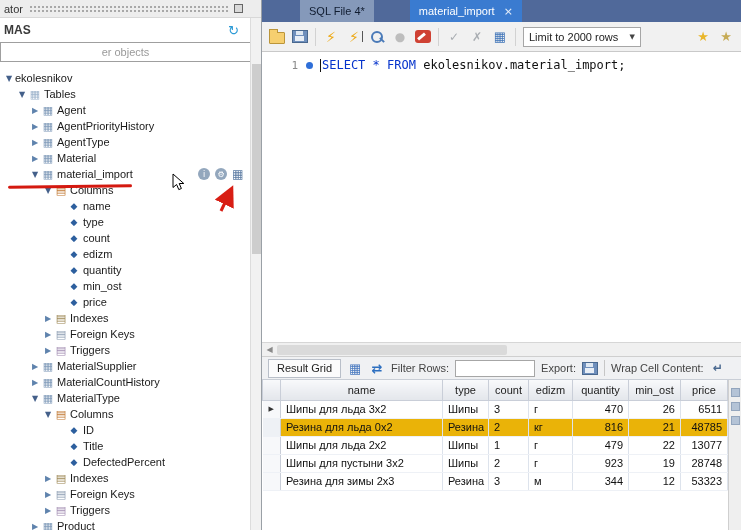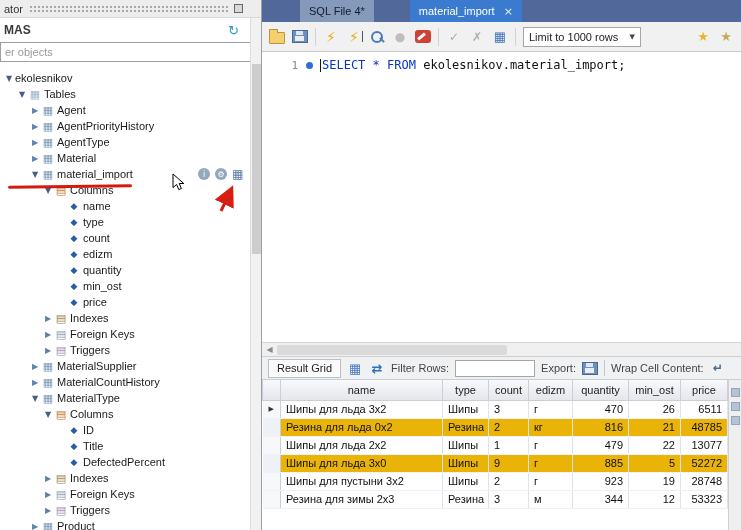--- a/index.html
+++ b/index.html
@@ -7,21 +7,21 @@
   body{font-family:"Liberation Sans",sans-serif;font-size:11px;color:#111;background:#fff;position:relative;}
   .glyph{font-family:"DejaVu Sans",sans-serif;}
 
   
   .left-panel{position:absolute;left:0;top:0;width:262px;height:530px;background:#fff;border-right:1px solid #9aa0a6;overflow:hidden;}
   .panel-title{height:18px;background:#ededed;border-bottom:1px solid #d8d8d8;display:flex;align-items:center;padding:0 4px;color:#333;}
   .grip{flex:1;height:8px;margin:0 6px;background-image:radial-gradient(circle,#a8a8a8 1px,transparent 1.3px);background-size:4px 4px;}
   .pt-btn{width:9px;height:9px;border:1px solid #666;background:#d9d9d9;margin-right:14px;}
   .schemas-header{height:24px;display:flex;align-items:center;padding:0 4px;font-weight:bold;font-size:12px;color:#3a3a3a;}
   .schemas-header .refresh{margin-left:auto;margin-right:18px;color:#2e9bd6;font-weight:normal;font-size:13px;}
-  .filter-input{display:block;width:251px;height:20px;border:1px solid #9f9f9f;padding:8px 4px;font-size:11px;font-family:inherit;color:#333;}
+  .filter-input{display:block;width:251px;height:20px;border:1px solid #9f9f9f;padding:8px 4px;font-size:11px;font-family:inherit;color:#333;text-align:center;}
   .filter-input::placeholder{color:#9a9a9a;}
   .tree{position:absolute;left:0;top:70px;width:250px;bottom:0;overflow:hidden;}
   .tree-row{position:relative;height:16px;display:flex;align-items:center;white-space:nowrap;}
   .tree-row.root .tree-label{font-weight:normal;}
   .tree-arrow{width:12px;flex:0 0 12px;font-size:8px;color:#5f83ad;text-align:center;}
   .tree-arrow.exp{color:#44608a;}
   .tree-icon{width:14px;flex:0 0 14px;text-align:center;font-size:11px;margin-right:2px;}
   .ic-table{color:#7e99b8;}
   .ic-tables-folder{color:#9eb4cc;}
   .ic-columns{color:#c0762e;}
@@ -314,21 +314,21 @@
       <span class="tb glyph bolt cur">⚡</span>
       <span class="tb icon-magnifier"></span>
       <span class="tb glyph stop">●</span>
       <span class="tb icon-stoperr"></span>
       <span class="sep"></span>
       <span class="tb glyph check">✓</span>
       <span class="tb glyph cross">✗</span>
       <span class="tb glyph grid-blue">▦</span>
       <span class="sep"></span>
       <div class="limit-select">
-        <span>Limit to 1000 rows</span>
+        <span>Limit to 2000 rows</span>
         <span class="dd glyph">▼</span>
       </div>
       <span class="tb glyph star push">★</span>
       <span class="tb glyph star star2">★</span>
     </div>
 
     <div class="editor">
       <div class="ed-line">
         <span class="ln">1</span>
         <span class="stmt-dot"></span>
@@ -405,30 +405,20 @@
             <tr>
               <td class="sel glyph"></td>
               <td>Шипы для льда 2x2</td>
               <td>Шипы</td>
               <td>1</td>
               <td>г</td>
               <td class="num">479</td>
               <td class="num">22</td>
               <td class="num">13077</td>
             </tr>
-            <tr class="alt">
-              <td class="sel glyph"></td>
-              <td>Шипы для льда 3x0</td>
-              <td>Шипы</td>
-              <td>9</td>
-              <td>г</td>
-              <td class="num">885</td>
-              <td class="num">5</td>
-              <td class="num">52272</td>
-            </tr>
             <tr>
               <td class="sel glyph"></td>
               <td>Шипы для пустыни 3x2</td>
               <td>Шипы</td>
               <td>2</td>
               <td>г</td>
               <td class="num">923</td>
               <td class="num">19</td>
               <td class="num">28748</td>
             </tr>

